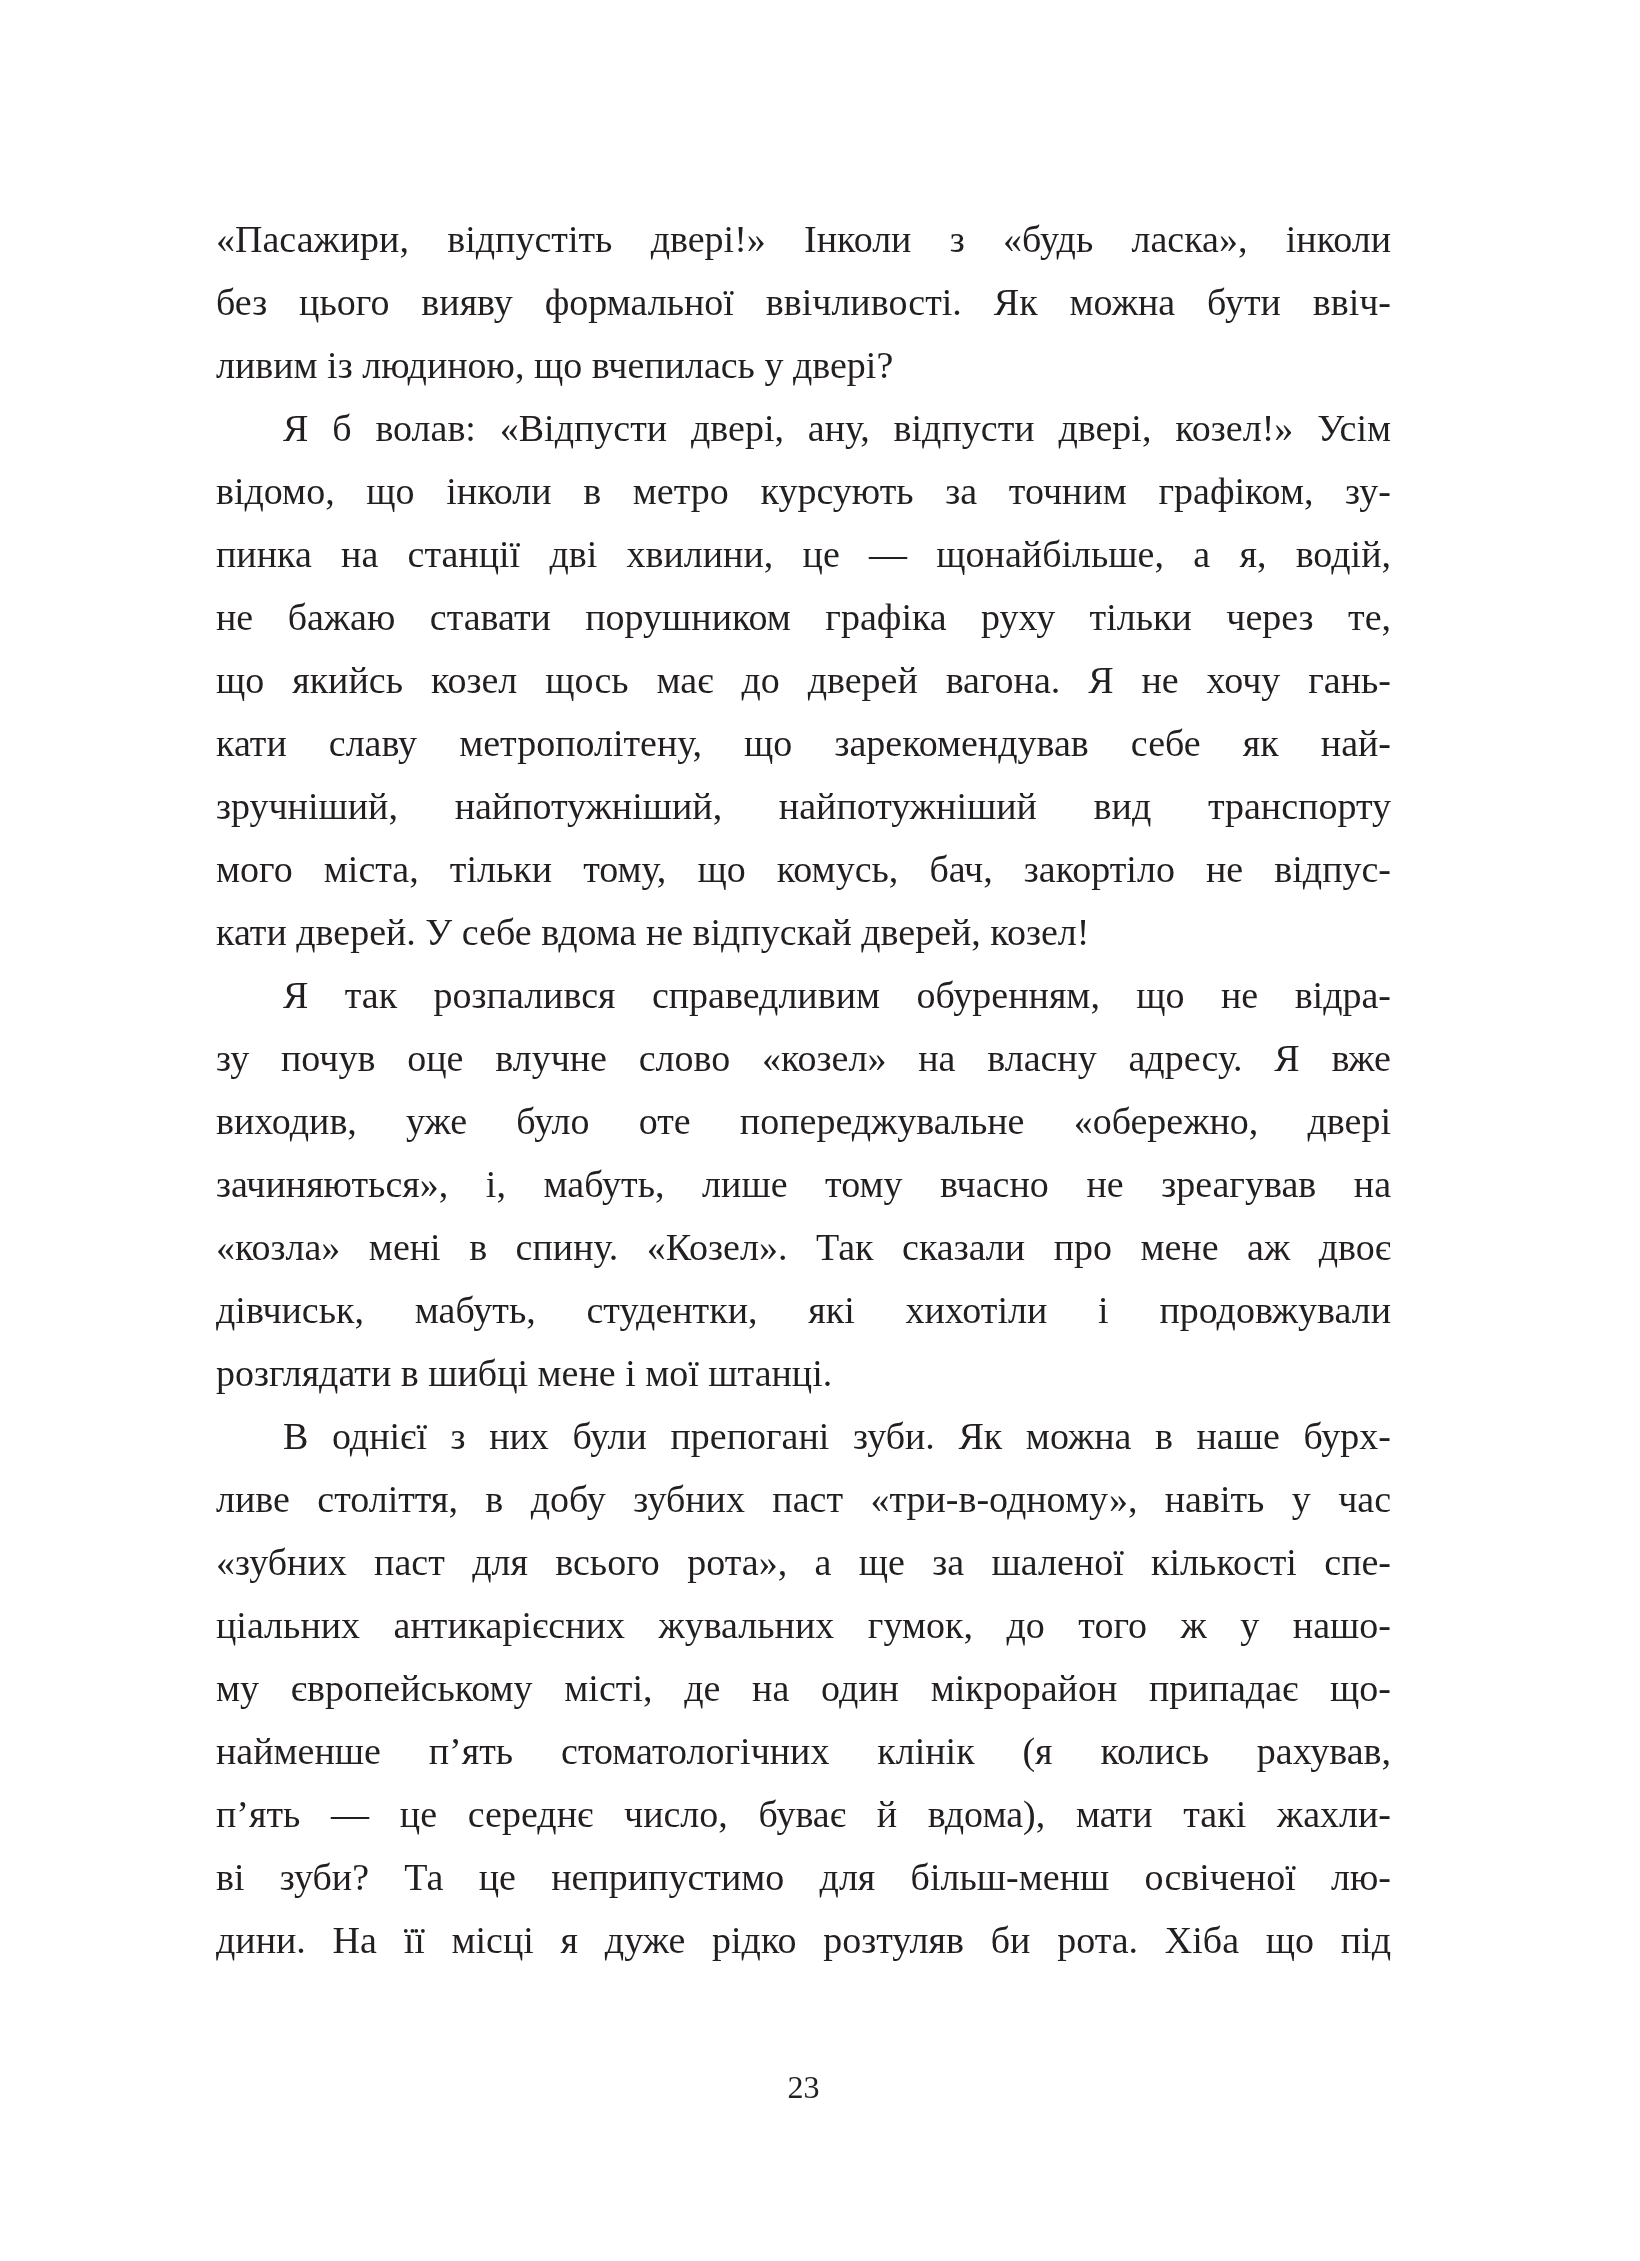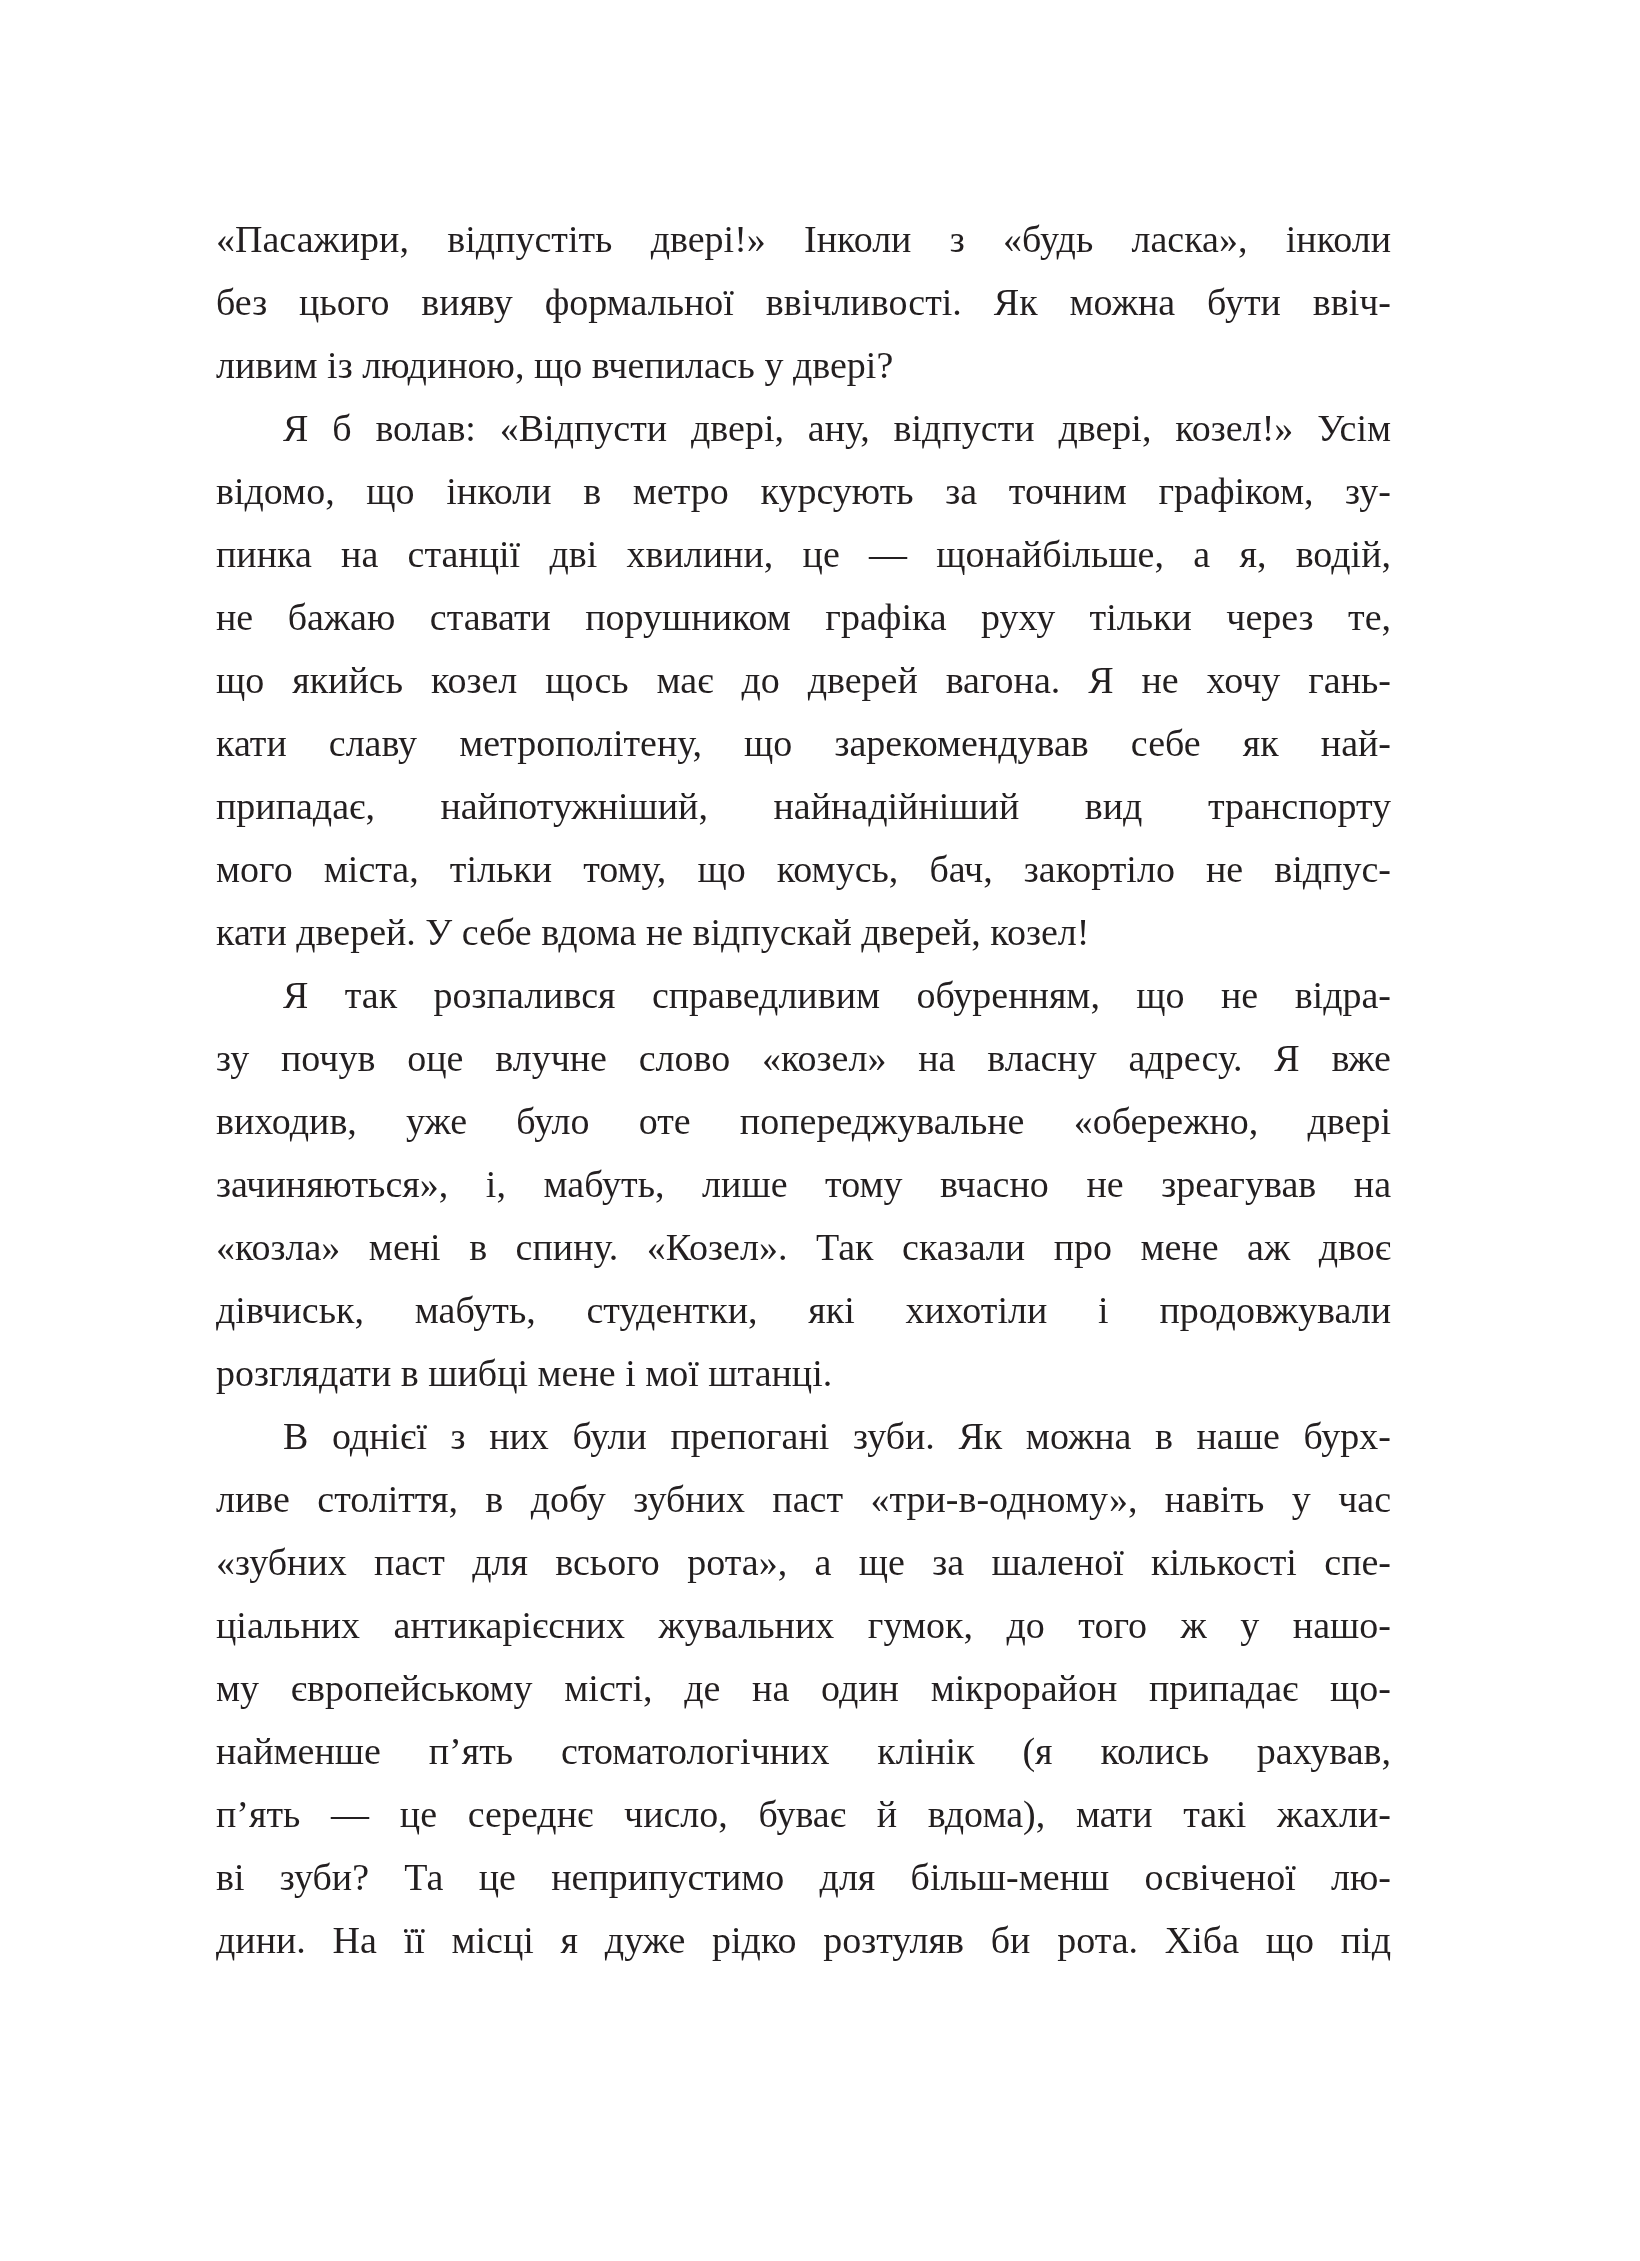--- a/index.html
+++ b/index.html
@@ -67,21 +67,21 @@
       <span class="line last">ливим із людиною, що вчепилась у двері?</span>
     </div>
 
     <div class="paragraph">
       <span class="line indent">Я б волав: «Відпусти двері, ану, відпусти двері, козел!» Усім</span>
       <span class="line">відомо, що інколи в метро курсують за точним графіком, зу-</span>
       <span class="line">пинка на станції дві хвилини, це — щонайбільше, а я, водій,</span>
       <span class="line">не бажаю ставати порушником графіка руху тільки через те,</span>
       <span class="line">що якийсь козел щось має до дверей вагона. Я не хочу гань-</span>
       <span class="line">кати славу метрополітену, що зарекомендував себе як най-</span>
-      <span class="line">припадає, найпотужніший, найнадійніший вид транспорту</span>
+      <span class="line">зручніший, найпотужніший, найпотужніший вид транспорту</span>
       <span class="line">мого міста, тільки тому, що комусь, бач, закортіло не відпус-</span>
       <span class="line last">кати дверей. У себе вдома не відпускай дверей, козел!</span>
     </div>
 
     <div class="paragraph">
       <span class="line indent">Я так розпалився справедливим обуренням, що не відра-</span>
       <span class="line">зу почув оце влучне слово «козел» на власну адресу. Я вже</span>
       <span class="line">виходив, уже було оте попереджувальне «обережно, двері</span>
       <span class="line">зачиняються», і, мабуть, лише тому вчасно не зреагував на</span>
       <span class="line">«козла» мені в спину. «Козел». Так сказали про мене аж двоє</span>
@@ -96,14 +96,15 @@
       <span class="line">ціальних антикарієсних жувальних гумок, до того ж у нашо-</span>
       <span class="line">му європейському місті, де на один мікрорайон припадає що-</span>
       <span class="line">найменше п’ять стоматологічних клінік (я колись рахував,</span>
       <span class="line">п’ять — це середнє число, буває й вдома), мати такі жахли-</span>
       <span class="line">ві зуби? Та це неприпустимо для більш-менш освіченої лю-</span>
       <span class="line">дини. На її місці я дуже рідко розтуляв би рота. Хіба що під</span>
     </div>
 
   </div>
 
+  <div class="page-number">23</div>
 </div>
 
 
 </body></html>

